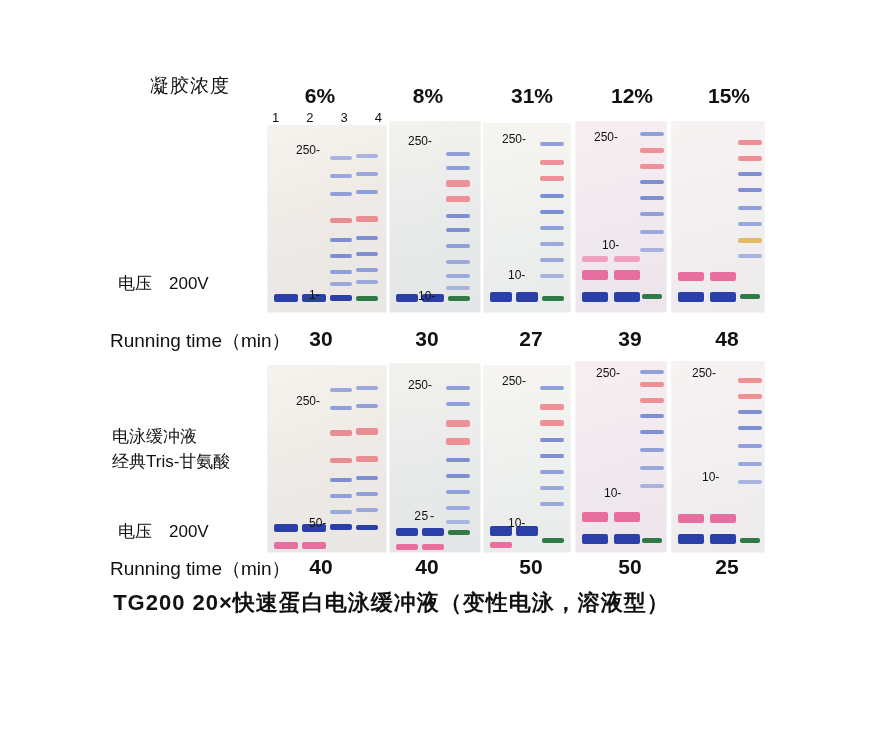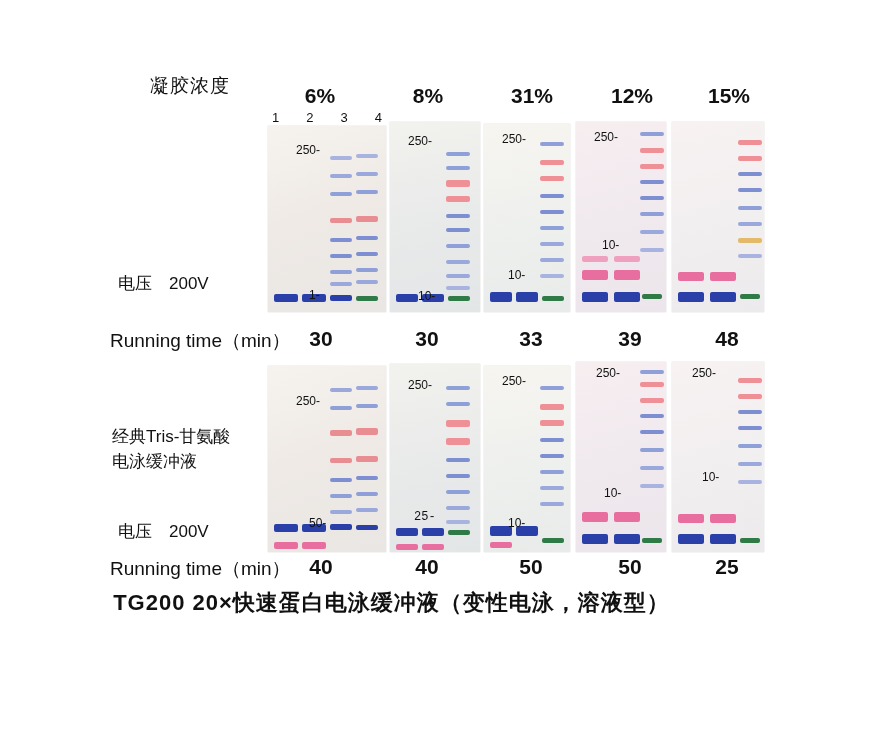--- a/index.html
+++ b/index.html
@@ -221,27 +221,27 @@
     <div class="band" style="left:66px;top:66px;width:24px;height:4px;background:#7d8fd0;"></div>
     <div class="band" style="left:66px;top:84px;width:24px;height:4px;background:#8fa0d8;"></div>
     <div class="band" style="left:66px;top:100px;width:24px;height:4px;background:#9aa8dc;"></div>
     <div class="band" style="left:66px;top:116px;width:24px;height:5px;background:#e3b96a;"></div>
     <div class="band" style="left:66px;top:132px;width:24px;height:4px;background:#a8b3e0;"></div>
   </div>
 
   <div class="run-label" style="left:110px;top:328px;">Running time（min）</div>
   <div class="run-val" style="left:276px;top:327px;">30</div>
   <div class="run-val" style="left:382px;top:327px;">30</div>
-  <div class="run-val" style="left:486px;top:327px;">33</div>
+  <div class="run-val" style="left:486px;top:327px;">27</div>
   <div class="run-val" style="left:585px;top:327px;">39</div>
   <div class="run-val" style="left:682px;top:327px;">48</div>
 
   <div class="side-label" style="left:112px;top:425px;">
+    <div>电泳缓冲液</div>
     <div>经典Tris-甘氨酸</div>
-    <div>电泳缓冲液</div>
   </div>
   <div class="side-label" style="left:118px;top:520px;">电压　200V</div>
 
   <div class="gel" style="left:268px;top:366px;width:118px;height:186px;">
     <div class="bg bgA"></div>
     <div class="band" style="left:6px;top:158px;width:24px;height:8px;background:#2b3fa8;"></div>
     <div class="band" style="left:34px;top:158px;width:24px;height:8px;background:#2b3fa8;"></div>
     <div class="band" style="left:62px;top:158px;width:22px;height:6px;background:#2b3fa8;"></div>
     <div class="band" style="left:88px;top:159px;width:22px;height:5px;background:#2b3fa8;"></div>
     <div class="band" style="left:6px;top:176px;width:24px;height:7px;background:#e86ea0;"></div>

